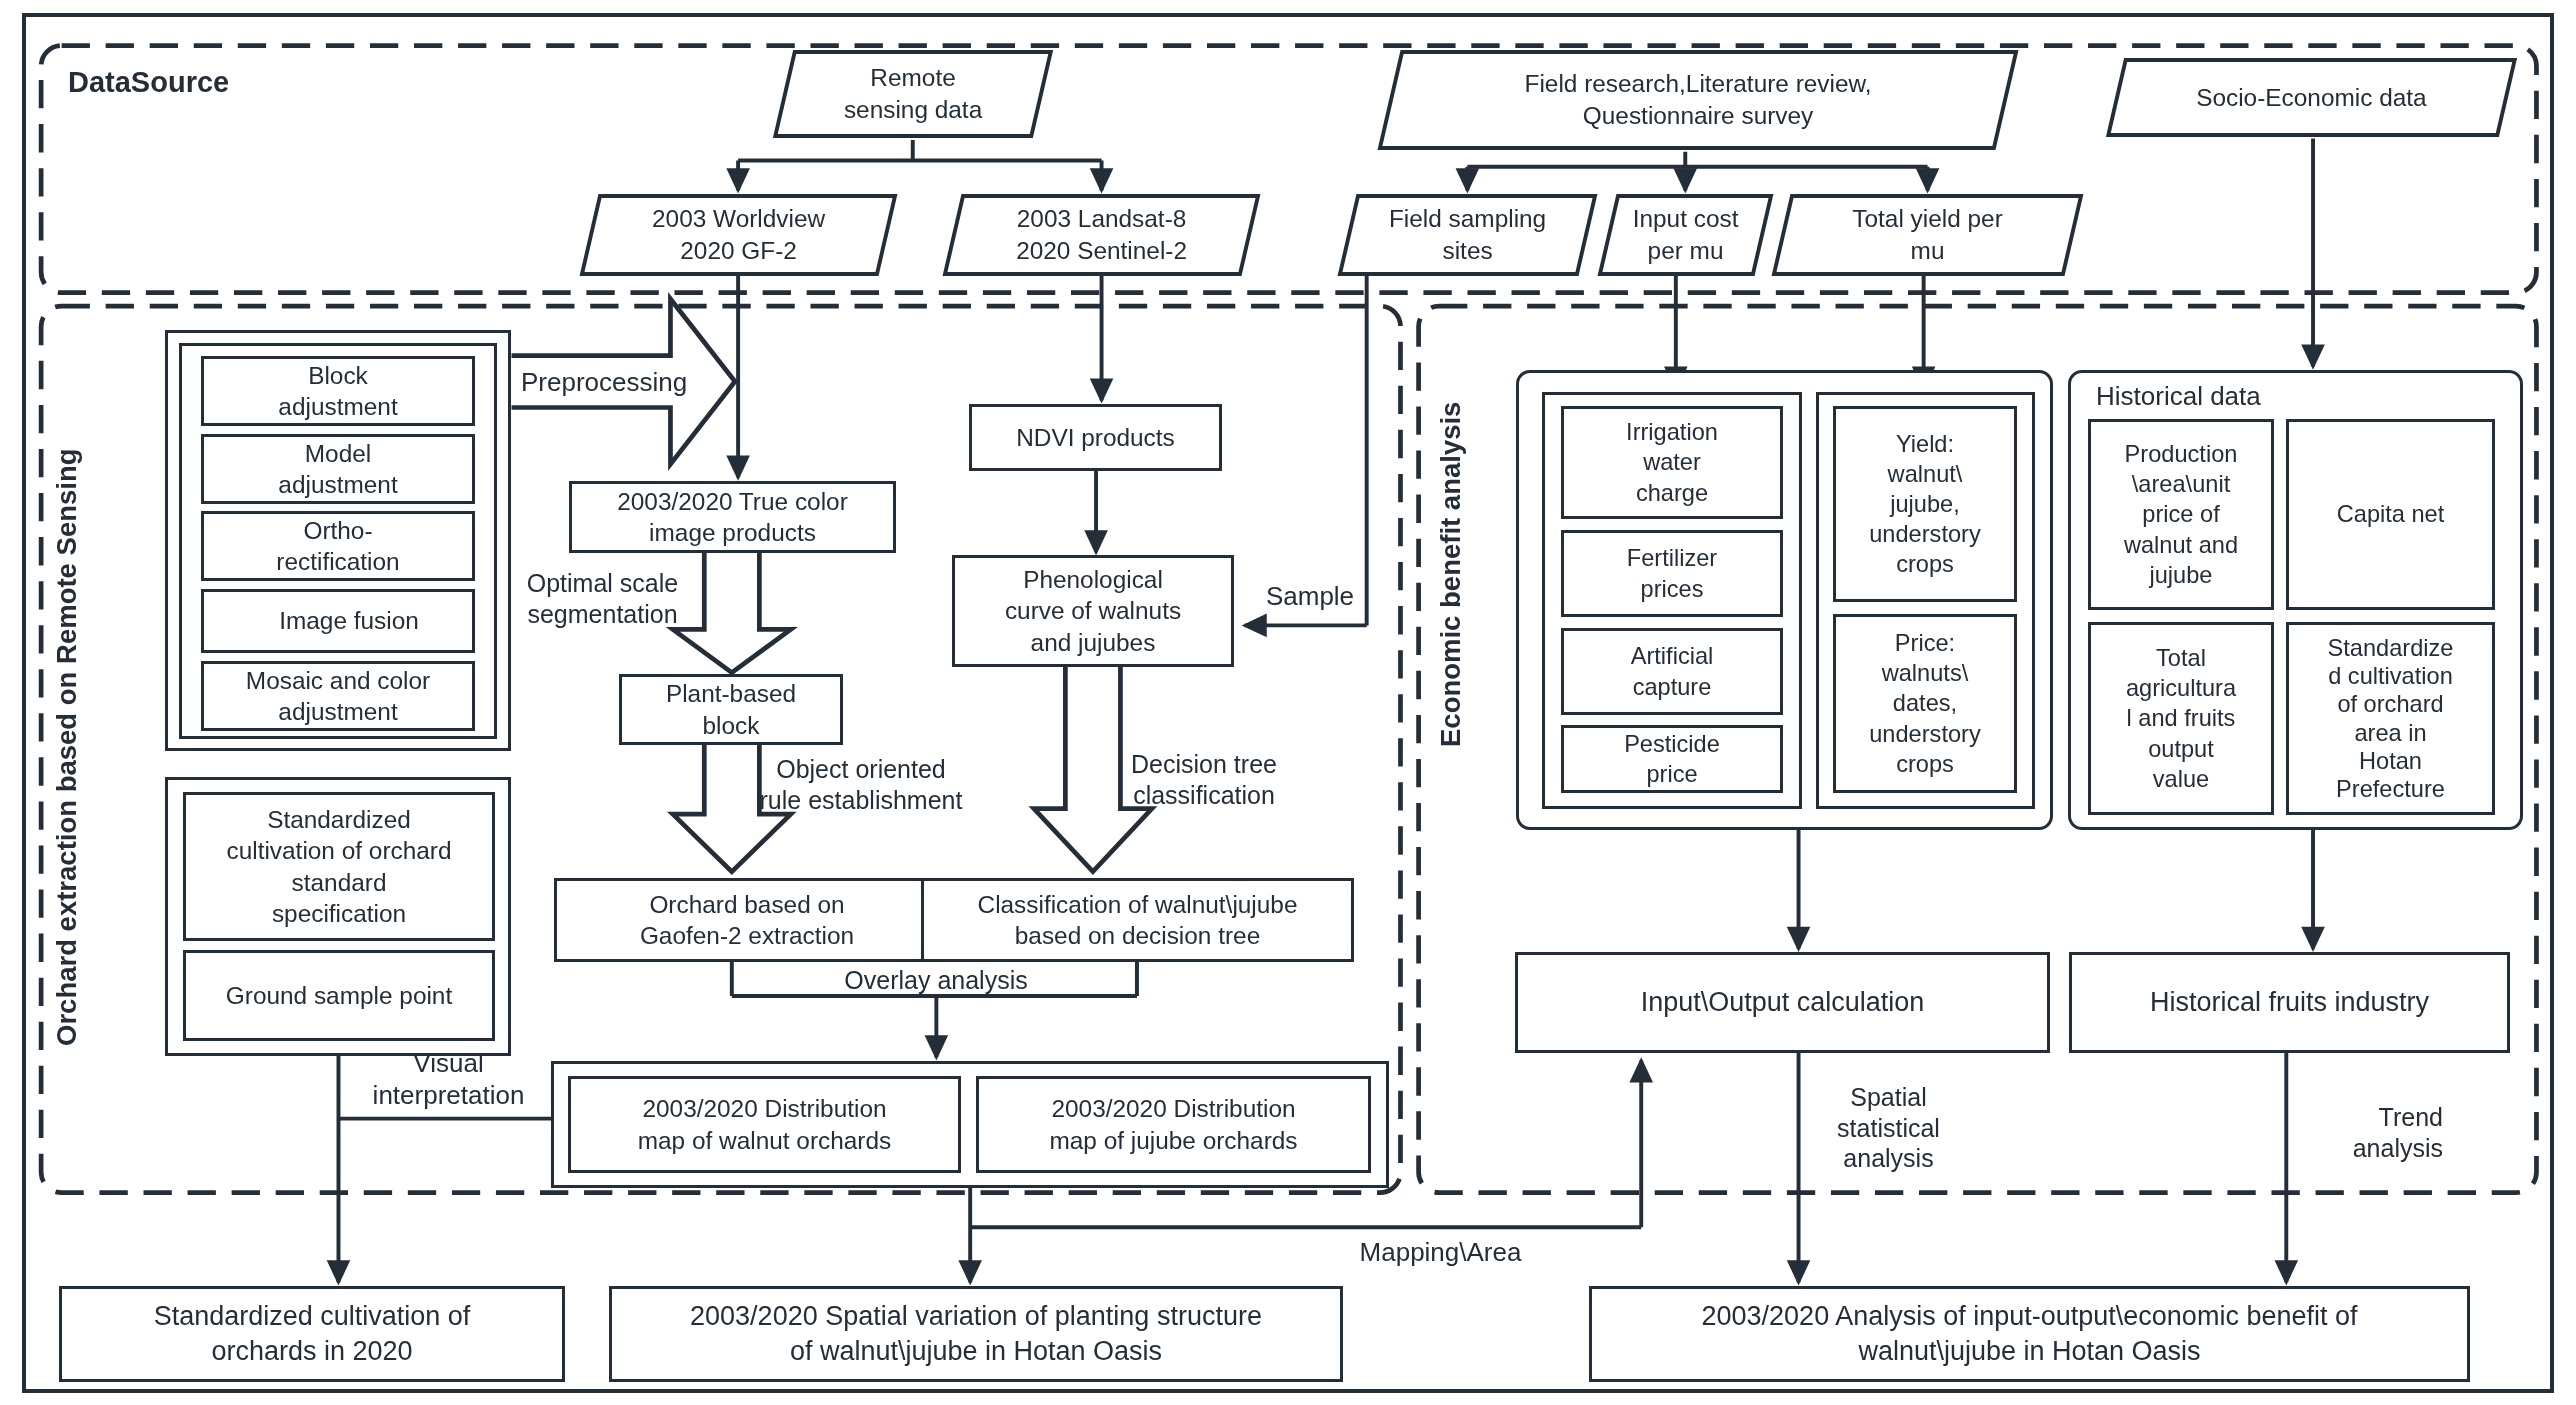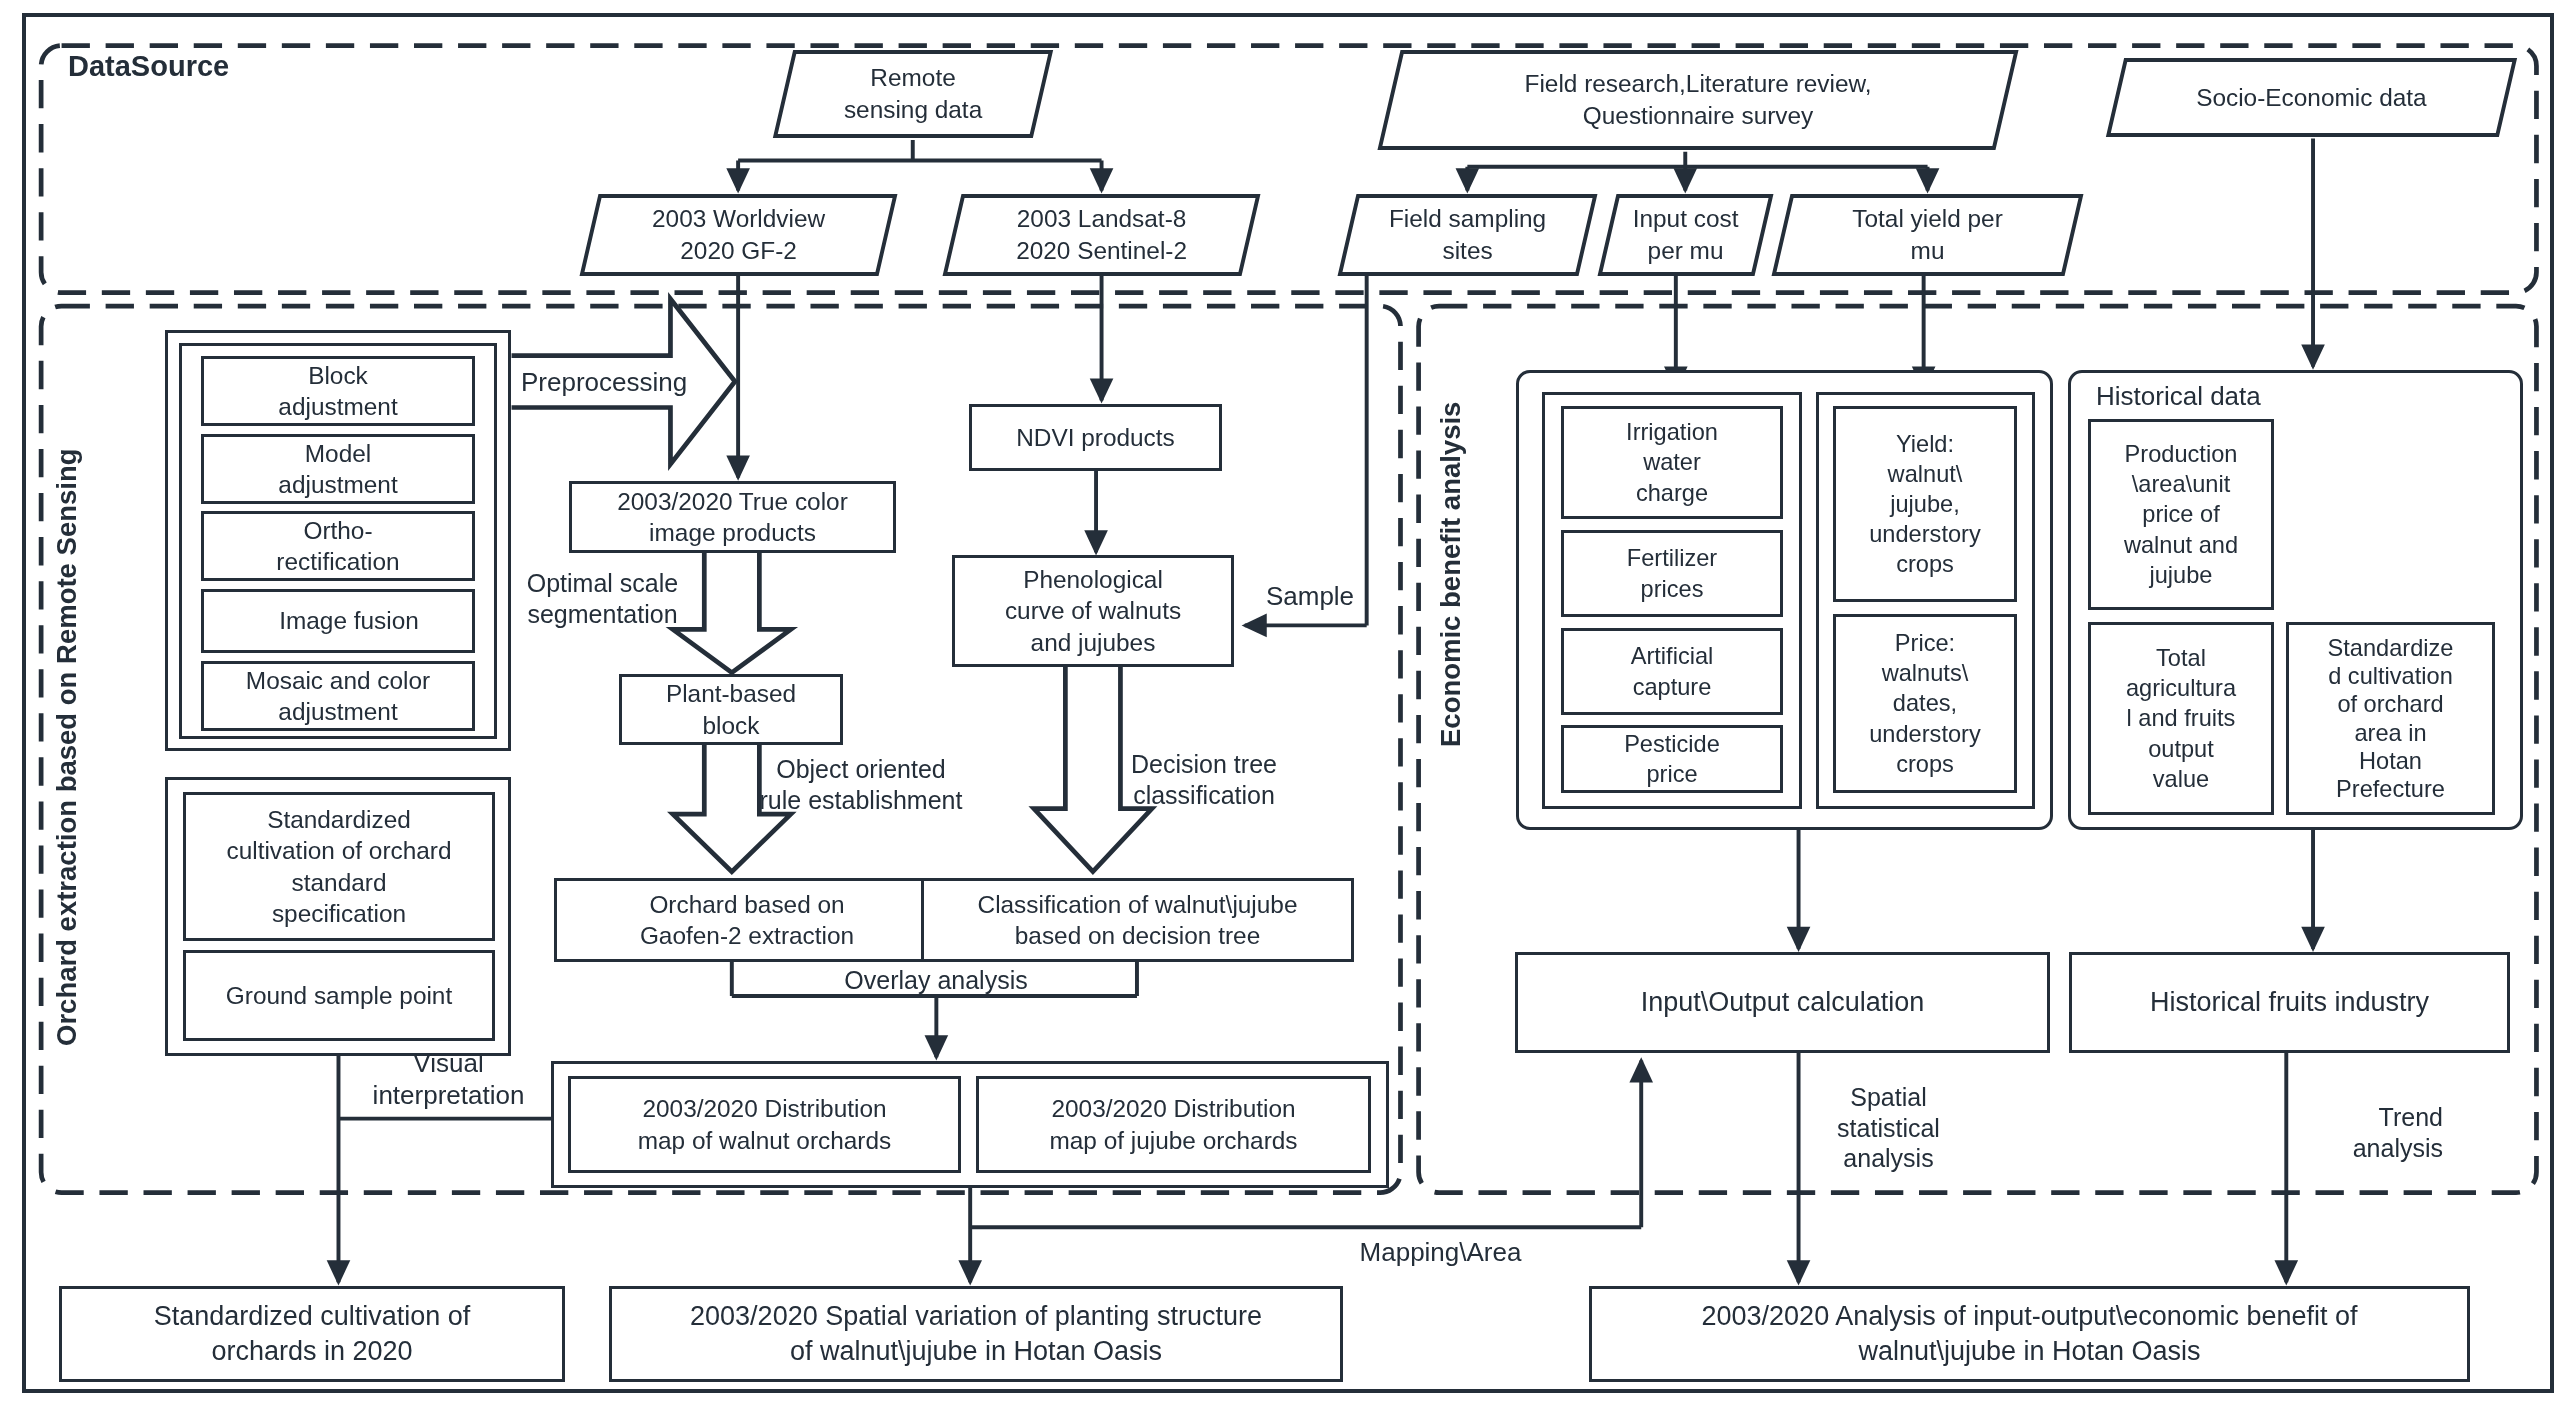--- a/index.html
+++ b/index.html
@@ -98,21 +98,21 @@
     <g fill="#ffffff" stroke="#242e39" stroke-width="6">
       <path d="M650 452 H852 V380 L934 485 L852 590 V518 H650"></path>
       <path d="M895 702 V800 H855 L930 855 L1005 800 H965 V702"></path>
       <path d="M895 947 V1035 H855 L930 1108 L1005 1035 H965 V947"></path>
       <path d="M1354 848 V1028 H1314 L1389 1108 L1464 1028 H1424 V848"></path>
     </g>
   </svg>
 
   <div class="outer-frame"></div>
 
-  <div class="section-title" style="left:68px; top:50px;">DataSource</div>
+  <div class="section-title" style="left:68px; top:66px;">DataSource</div>
   <div class="vlab" style="left:46px; top:338px; width:41px; height:818px;">Orchard extraction based on Remote Sensing</div>
   <div class="vlab" style="left:1432px; top:330px; width:38px; height:488px;">Economic benefit analysis</div>
 
   <div class="para" style="left:783px; top:50px; width:260px; height:88px;">
     <span>Remote
 sensing data</span>
     </div>
   <div class="para" style="left:1389px; top:50px; width:618px; height:100px;">
     <span>Field research,Literature review,
 Questionnaire survey</span>
@@ -215,20 +215,21 @@
 understory
 crops</div>
 
   <div class="container rounded" style="left:2068px; top:370px; width:455px; height:460px;"></div>
   <div class="lab lab-left" style="left:2096px; top:381px; width:236px; font-size:26px;">Historical data</div>
   <div class="box" style="left:2088px; top:419px; width:186px; height:191px; font-size:23.6px;">Production
 \area\unit
 price of
 walnut and
 jujube</div>
+  <div class="box" style="left:2286px; top:419px; width:209px; height:191px; font-size:23.6px;">Capita net</div>
   <div class="box" style="left:2088px; top:622px; width:186px; height:193px; font-size:23.6px;">Total
 agricultura
 l and fruits
 output
 value</div>
   <div class="box" style="left:2286px; top:622px; width:209px; height:193px; font-size:23.6px; line-height:1.2;">Standardize
 d cultivation
 of orchard
 area in
 Hotan

